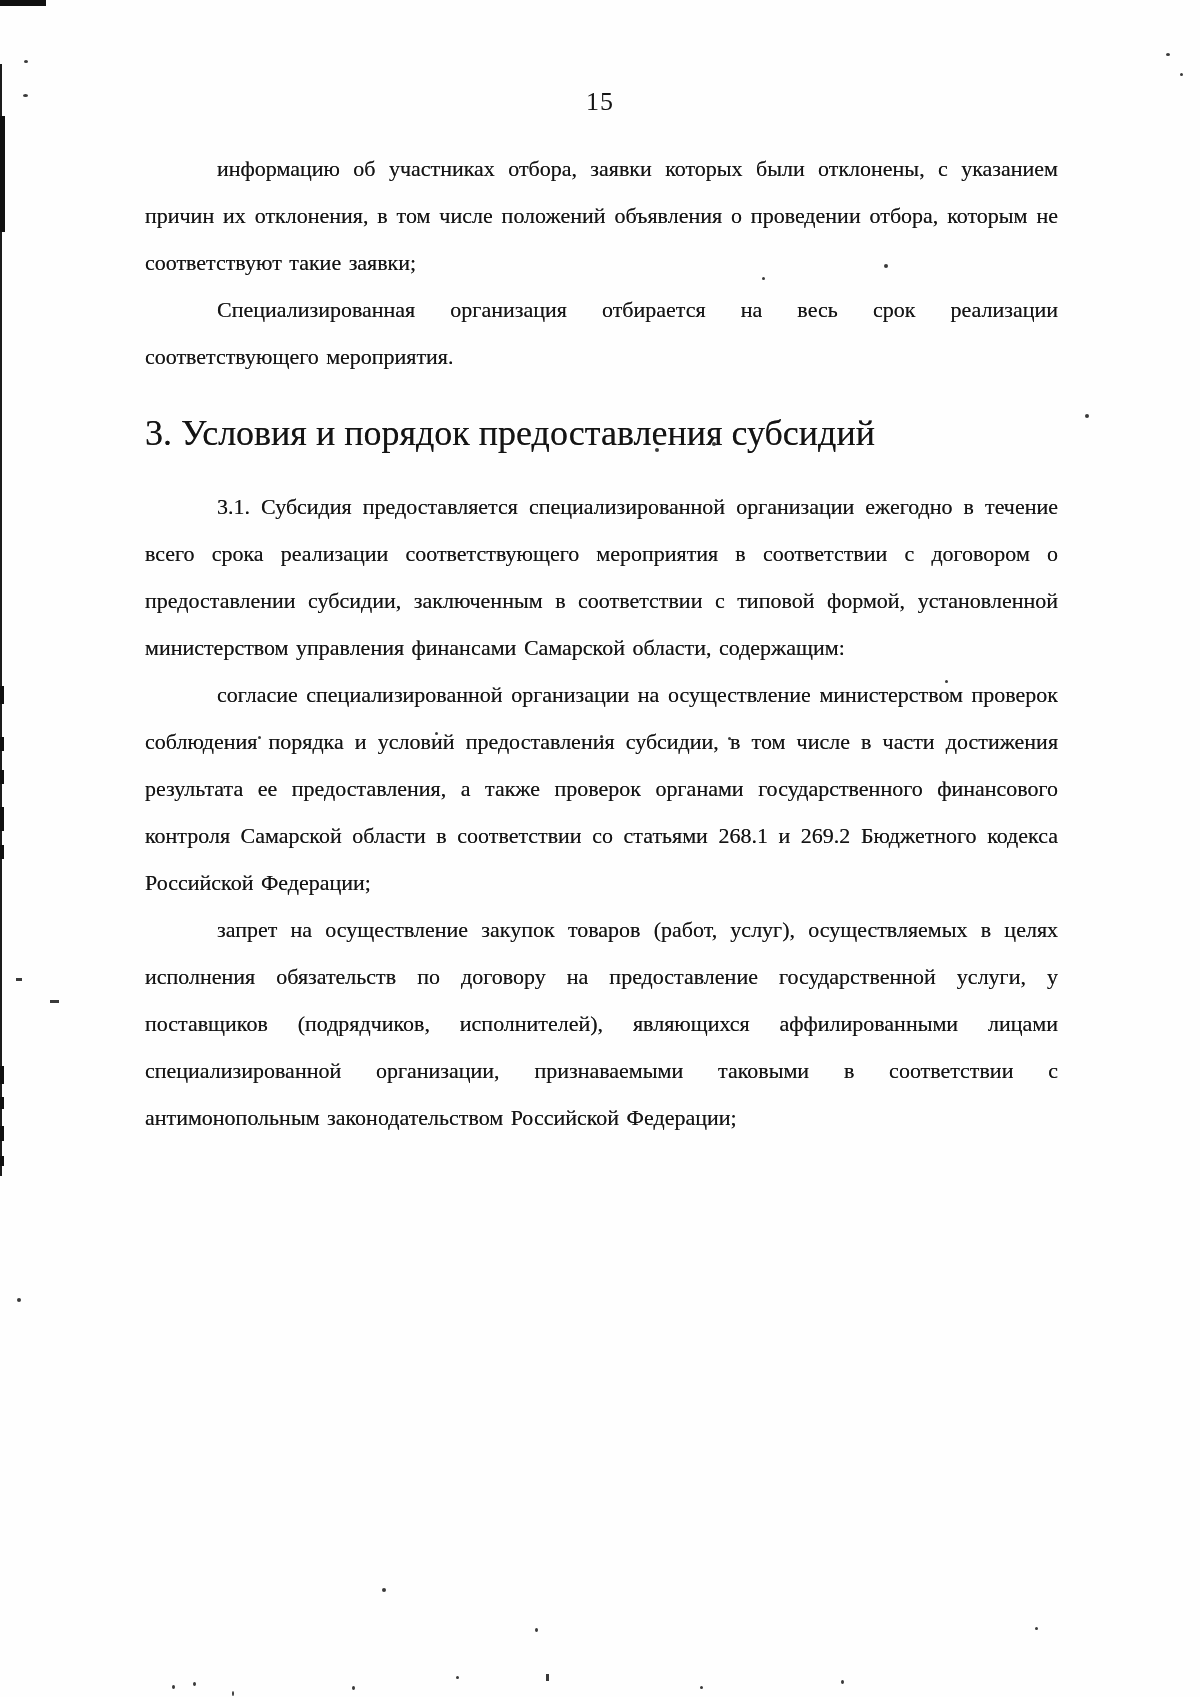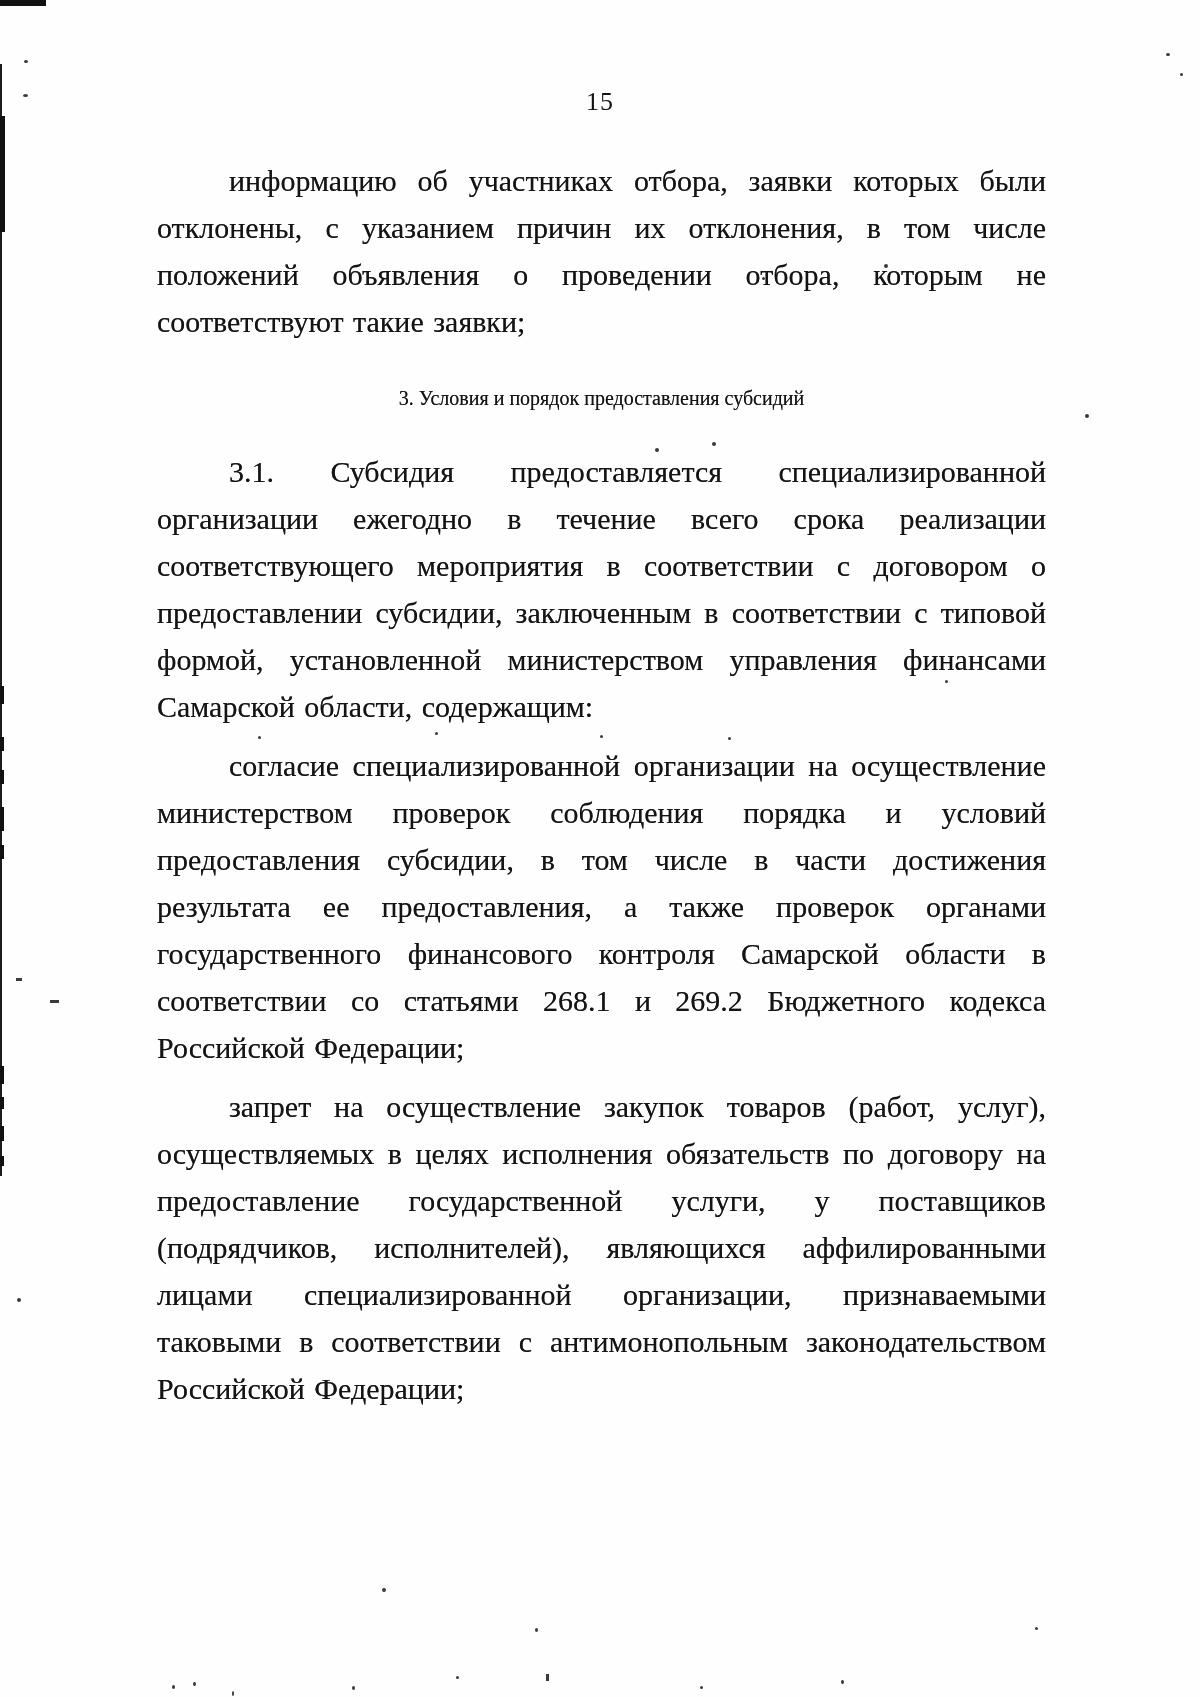--- a/index.html
+++ b/index.html
@@ -26,34 +26,33 @@
     line-height: 30px;
     letter-spacing: 1px;
   }
   .text-block {
     position: absolute;
     left: 145px;
     top: 145px;
     width: 913px;
   }
   .para {
-    margin: 12px;
-    font-size: 30px;
+    margin: 0;
+    font-size: 22px;
     line-height: 47px;
     text-align: justify;
     text-indent: 72px;
     word-spacing: 2px;
     text-shadow: 0 0 0.5px rgba(10,10,10,0.65);
   }
   .heading {
     margin: 30px 0 26px 0;
-    font-size: 20px;
+    font-size: 36px;
     line-height: 47px;
     font-weight: normal;
-    text-align: center;
     text-indent: 0;
     text-shadow: 0 0 0.5px rgba(10,10,10,0.65);
   }
   
   .artifact { position: absolute; background: #111; }
   .edge-line {
     left: 0; top: 64px; width: 2px; height: 1112px;
     background: #1c1c1c;
   }
   .noise-dot {
@@ -77,20 +76,21 @@
   <div class="artifact" style="left:0; top:845px; width:4px; height:14px;"></div>
   <div class="artifact" style="left:0; top:1066px; width:4px; height:18px;"></div>
   <div class="artifact" style="left:0; top:1097px; width:4px; height:12px;"></div>
   <div class="artifact" style="left:0; top:1126px; width:4px; height:15px;"></div>
   <div class="artifact" style="left:0; top:1156px; width:4px; height:10px;"></div>
 
   <div class="page-number">15</div>
 
   <div class="text-block">
     <p class="para">информацию об участниках отбора, заявки которых были отклонены, с указанием причин их отклонения, в том числе положений объявления о проведении отбора, которым не соответствуют такие заявки;</p>
+    <p class="para">Специализированная организация отбирается на весь срок реализации соответствующего мероприятия.</p>
     <h2 class="heading">3. Условия и порядок предоставления субсидий</h2>
     <p class="para">3.1. Субсидия предоставляется специализированной организации ежегодно в течение всего срока реализации соответствующего мероприятия в соответствии с договором о предоставлении субсидии, заключенным в соответствии с типовой формой, установленной министерством управления финансами Самарской области, содержащим:</p>
     <p class="para">согласие специализированной организации на осуществление министерством проверок соблюдения порядка и условий предоставления субсидии, в том числе в части достижения результата ее предоставления, а также проверок органами государственного финансового контроля Самарской области в соответствии со статьями 268.1 и 269.2 Бюджетного кодекса Российской Федерации;</p>
     <p class="para">запрет на осуществление закупок товаров (работ, услуг), осуществляемых в целях исполнения обязательств по договору на предоставление государственной услуги, у поставщиков (подрядчиков, исполнителей), являющихся аффилированными лицами специализированной организации, признаваемыми таковыми в соответствии с антимонопольным законодательством Российской Федерации;</p>
   </div>
 
   <div>
     <div class="noise-dot" style="left:24px; top:60px; width:4px; height:3px;"></div>
     <div class="noise-dot" style="left:23px; top:94px; width:5px; height:3px;"></div>
     <div class="noise-dot" style="left:1166px; top:53px; width:4px; height:3px;"></div>

